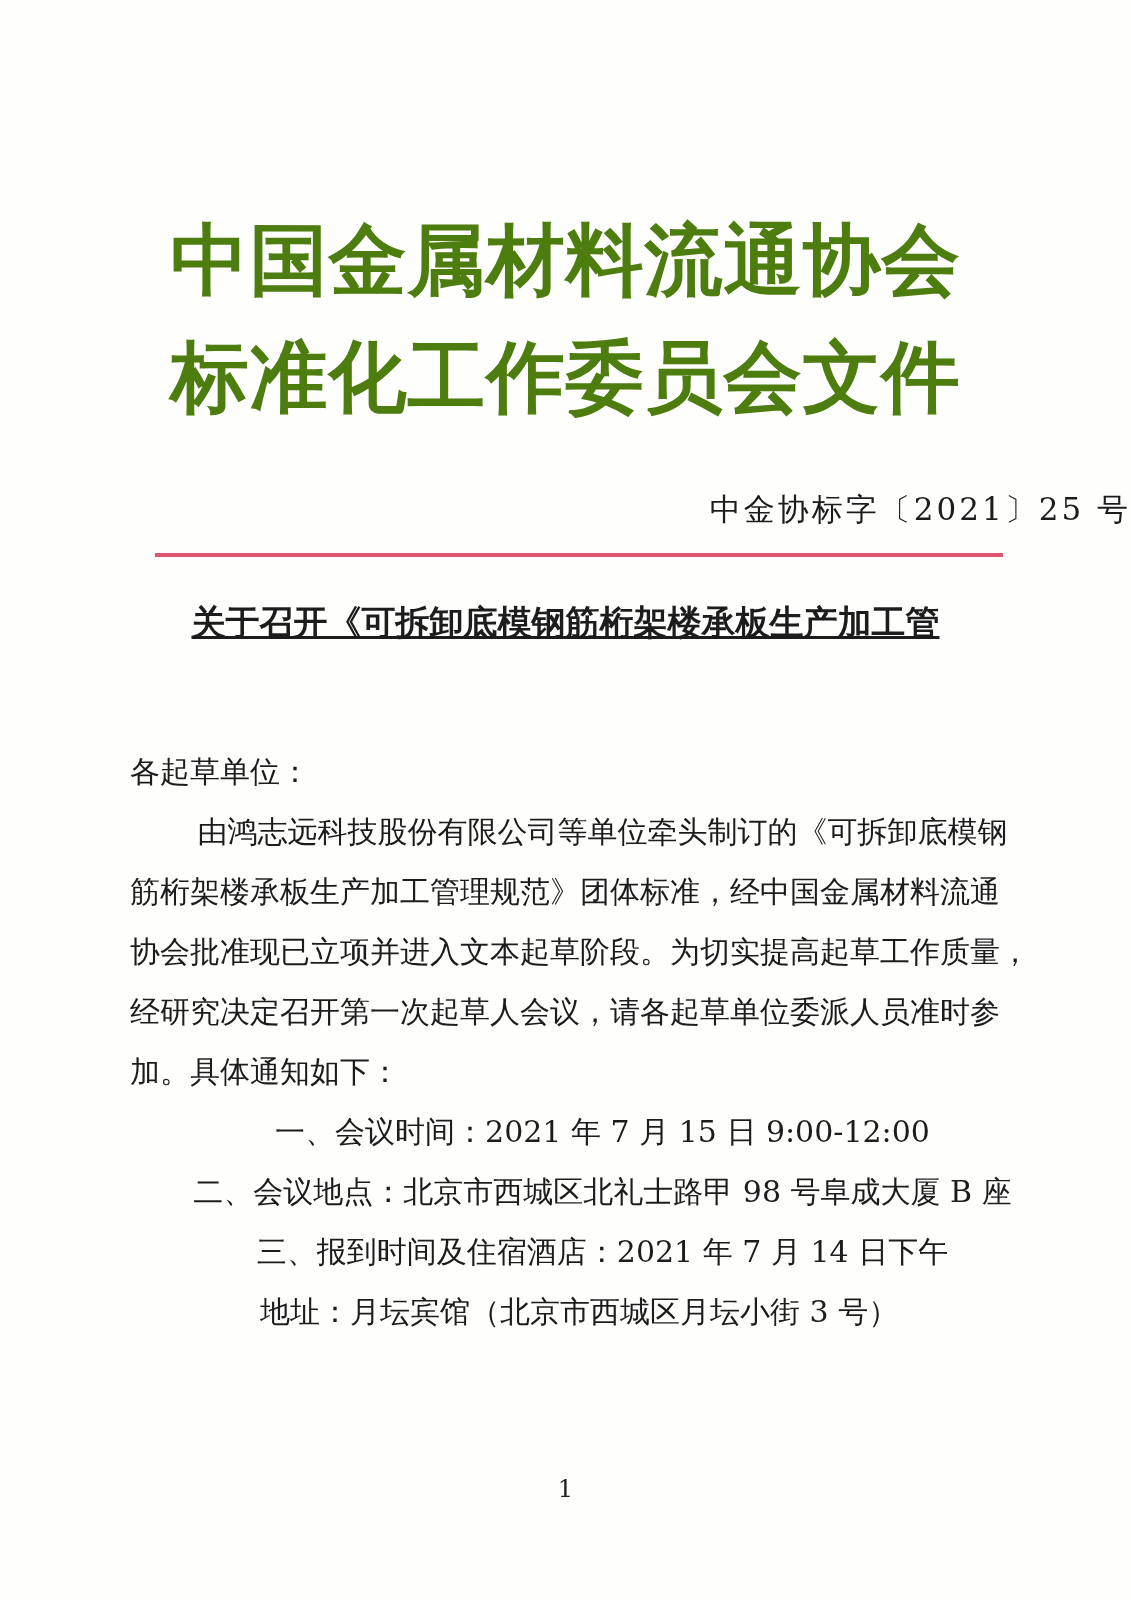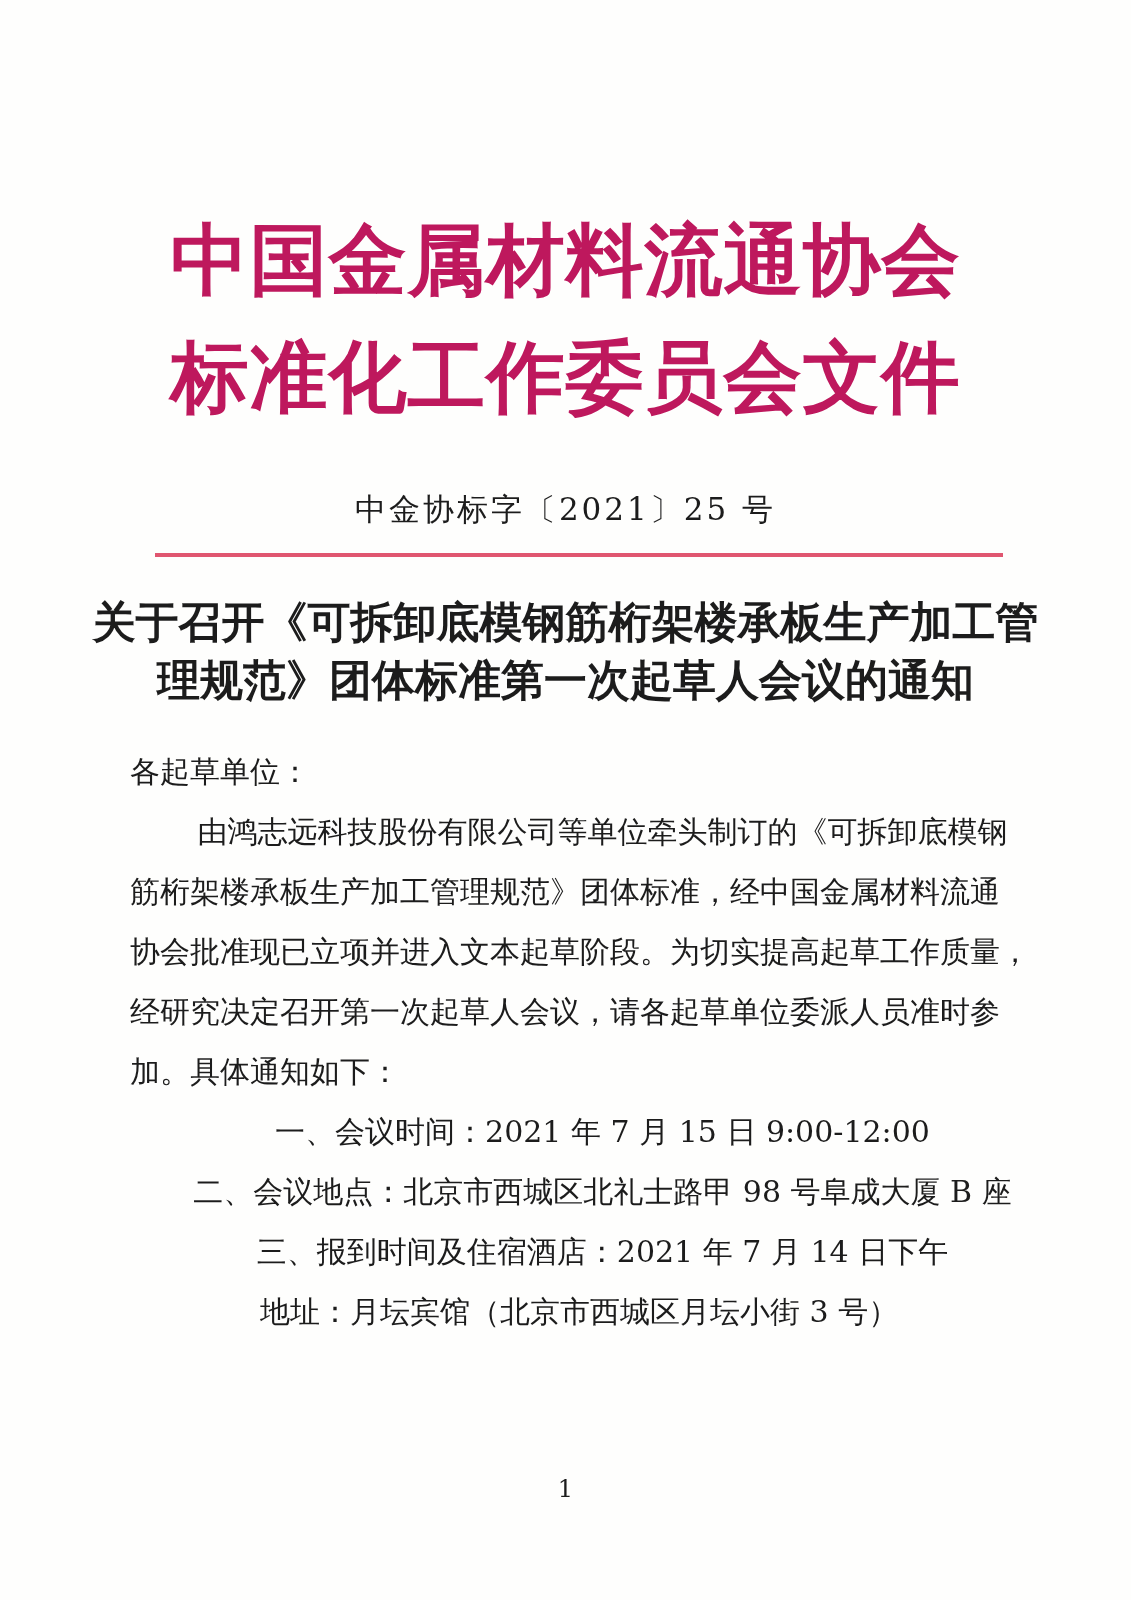--- a/index.html
+++ b/index.html
@@ -15,34 +15,34 @@
     overflow: hidden;
   }
 
   
   .red-header {
     position: absolute;
     top: 201px;
     left: 0;
     width: 100%;
     text-align: center;
-    color: #be185d;
+    color: #4d7c0f;
     font-weight: bold;
     font-size: 78px;
     line-height: 117px;
     letter-spacing: 1px;
   }
 
   
   .doc-number {
     position: absolute;
     top: 489px;
     left: 0;
     width: 100%;
-    text-align: center;
+    text-align: right;
     font-size: 31px;
     line-height: 40px;
     letter-spacing: 3px;
   }
 
   
   .red-rule {
     position: absolute;
     top: 553px;
     left: 155px;
@@ -52,23 +52,24 @@
   }
 
   
   .doc-title {
     position: absolute;
     top: 593px;
     left: 0;
     width: 100%;
     text-align: center;
     font-weight: bold;
-    font-size: 43px;
+    font-size: 34px;
     line-height: 58px;
     letter-spacing: 0px;
+    text-decoration: underline;
   }
 
   
   .body-block {
     position: absolute;
     top: 742px;
     left: 130px;
     width: 885px;
     font-size: 30px;
   }
@@ -101,21 +102,20 @@
     <div>中国金属材料流通协会</div>
     <div>标准化工作委员会文件</div>
   </div>
 
   <div class="doc-number">中金协标字〔2021〕25 号</div>
 
   <div class="red-rule"></div>
 
   <div class="doc-title">
     <div>关于召开《可拆卸底模钢筋桁架楼承板生产加工管</div>
-    <div>理规范》团体标准第一次起草人会议的通知</div>
   </div>
 
   <div class="body-block">
     <div class="line bold">各起草单位：</div>
 
     <div class="line ind2">由鸿志远科技股份有限公司等单位牵头制订的《可拆卸底模钢</div>
     <div class="line">筋桁架楼承板生产加工管理规范》团体标准，经中国金属材料流通</div>
     <div class="line">协会批准现已立项并进入文本起草阶段。为切实提高起草工作质量，</div>
     <div class="line">经研究决定召开第一次起草人会议，请各起草单位委派人员准时参</div>
     <div class="line">加。具体通知如下：</div>

